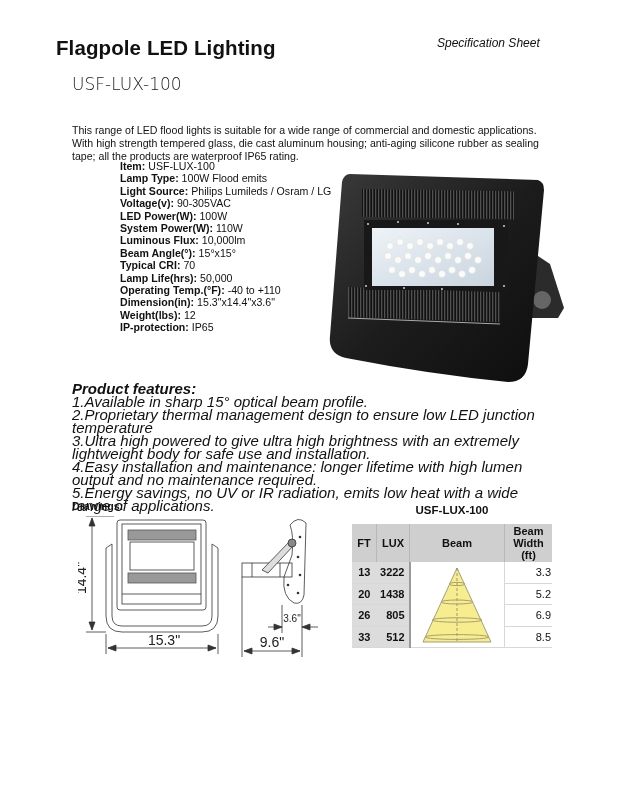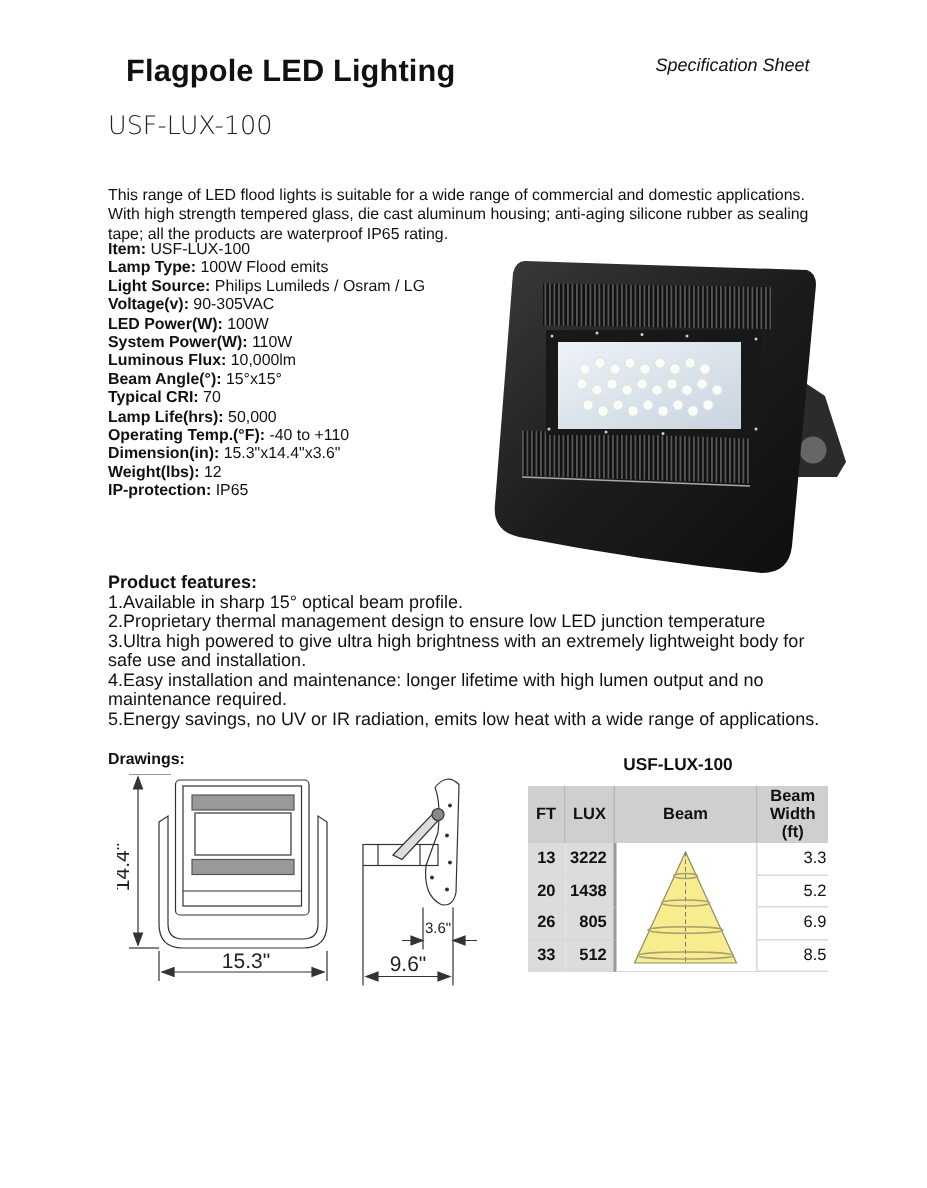--- a/index.html
+++ b/index.html
@@ -1,26 +1,26 @@
 <!DOCTYPE html>
 <html><head>
 <meta charset="utf-8">
 <style>
   html, body { margin: 0; padding: 0; background: #ffffff; }
   body { width: 618px; height: 792px; position: relative; overflow: hidden;
          font-family: "Liberation Sans", sans-serif; color: #111; }
   .abs { position: absolute; }
-  .title { left: 84px; top: 36px; font-size: 20.5px; font-weight: bold; letter-spacing: 0.1px; }
+  .title { left: 56px; top: 36px; font-size: 20.5px; font-weight: bold; letter-spacing: 0.1px; }
   .spec-sheet { left: 437px; top: 36px; font-size: 12px; font-style: italic; }
   .model { left: 72px; top: 74px; font-size: 17px; font-family: "DejaVu Sans", sans-serif; font-weight: 300; letter-spacing: 0px; color: #222; }
   .intro { left: 72px; top: 124px; width: 480px; font-size: 10.6px; line-height: 13px; }
   .specs { left: 72px; top: 160px; width: 250px; font-size: 10.6px; line-height: 12.4px; }
   .specs .row { white-space: nowrap; }
-  .specs b { font-weight: bold; }
-  .features { left: 72px; top: 382px; width: 480px; font-size: 12px; line-height: 13px; }
+  .specs b { font-weight: bold; margin-left: 48px; }
+  .features { left: 72px; top: 382px; width: 480px; font-size: 15px; line-height: 13px; font-style: italic; }
   .features .head { font-weight: bold; }
   .drawings-label { left: 72px; top: 500px; font-size: 10.6px; font-weight: bold; }
   .table-title { left: 352px; top: 504px; width: 200px; text-align: center; font-size: 11.5px; font-weight: bold; }
   table.beam { position: absolute; left: 352px; top: 524px; width: 200px; border-collapse: collapse;
                font-size: 11px; }
   table.beam th { background: #cfcfcf; font-weight: bold; height: 30px; border-right: 1px solid #b8b8b8; }
   table.beam th:last-child { border-right: none; }
   table.beam td { height: 18.5px; border-bottom: 1px solid #d8d8d8; text-align: center; }
   table.beam td.ft, table.beam td.lux { background: #dcdcdc; font-weight: bold; }
   table.beam td.lux { text-align: right; padding-right: 4px; border-right: 2px solid #9a9a9a; }

